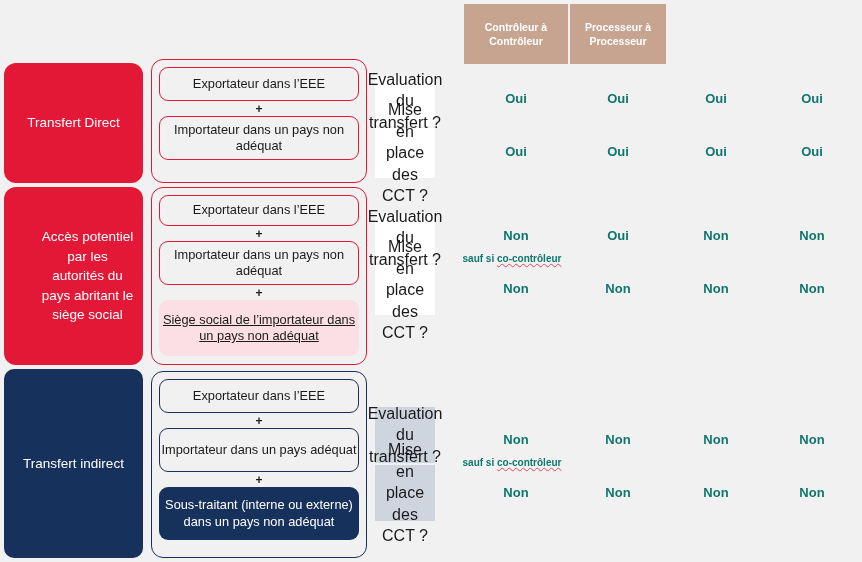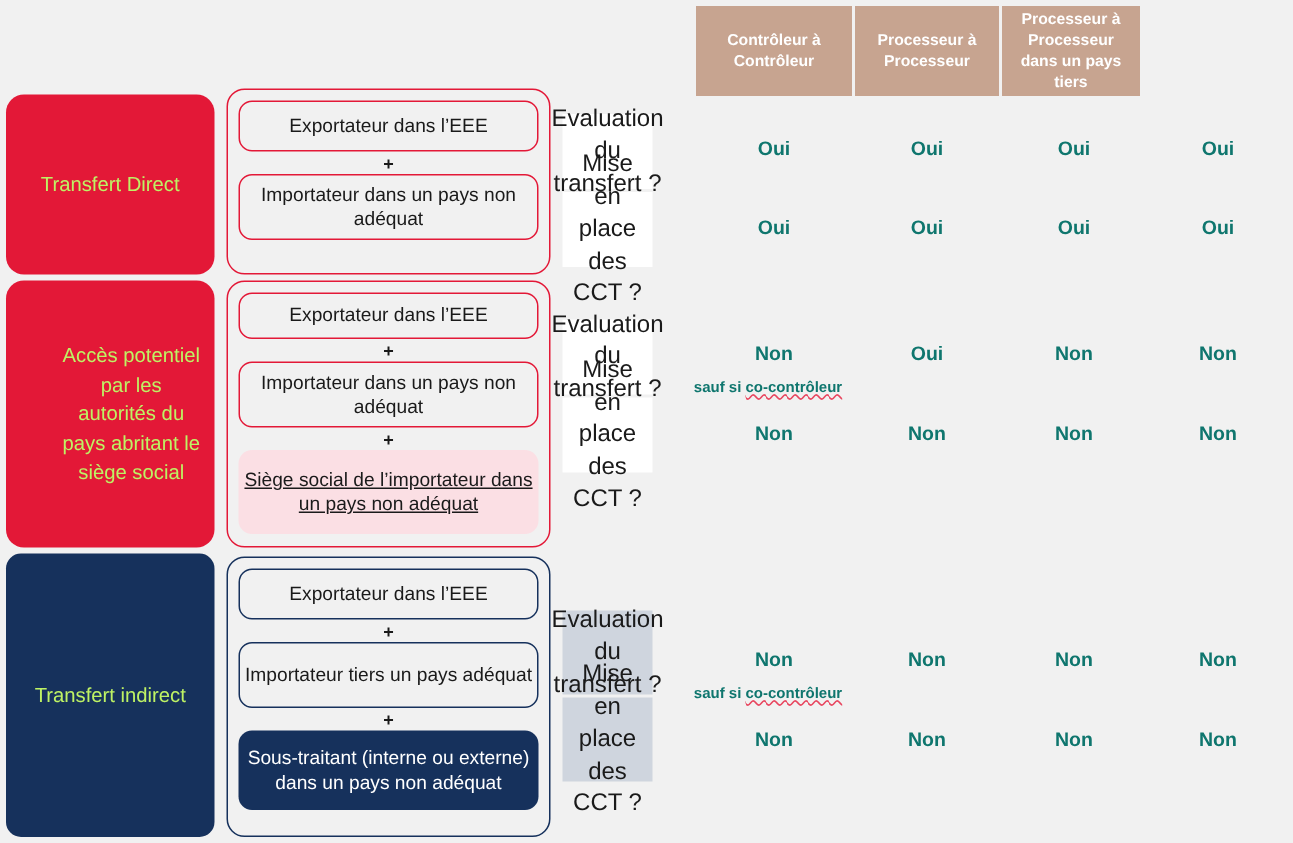--- a/index.html
+++ b/index.html
@@ -47,21 +47,21 @@
   
   .cat {
     position: absolute;
     left: 4px;
     width: 139px;
     border-radius: 12px;
     display: flex;
     align-items: center;
     justify-content: center;
     text-align: center;
-    color: #bef264;
+    color: #ffffff;
     font-size: 13.5px;
     line-height: 1.45;
     box-sizing: border-box;
     padding: 6px 8px;
   }
   .cat-red   { background: #e31837; }
   .cat-navy  { background: #16315c; }
 
   .cat-0 { top: 63px;  height: 120px; }
   .cat-1 { top: 187px; height: 178px; padding-left: 36px; }
@@ -177,21 +177,20 @@
   .r-1-1 { top: 281px; }
   .r-2-0 { top: 432px; }
   .r-2-1 { top: 485px; }
 </style>
 </head>
 <body>
 
 <div class="header-band">
   <div class="header-cell hc-0">Contrôleur à Contrôleur</div>
   <div class="header-cell hc-2">Processeur à Processeur</div>
-  <div class="header-cell hc-3">Processeur à Processeur dans un pays tiers</div>
 </div>
 
 <div class="cat cat-red cat-0">
   <span>Transfert Direct</span>
 </div>
 <div class="cat cat-red cat-1">
   <span>Accès potentiel par les autorités du pays abritant le siège social</span>
 </div>
 <div class="cat cat-navy cat-2">
   <span>Transfert indirect</span>
@@ -220,21 +219,21 @@
     <span>Siège social de l’importateur dans un pays non adéquat</span>
   </div>
 </div>
 
 <div class="grp grp-navy grp-2">
   <div class="step step-navy-outline" style="height:34px;">
     <span>Exportateur dans l’EEE</span>
   </div>
   <div class="plus">+</div>
   <div class="step step-navy-outline" style="height:44px;">
-    <span>Importateur tiers un pays adéquat</span>
+    <span>Importateur dans un pays adéquat</span>
   </div>
   <div class="plus">+</div>
   <div class="step step-navy-fill" style="height:53px;">
     <span>Sous-traitant (interne ou externe) dans un pays non adéquat</span>
   </div>
 </div>
 
 <div class="qbox q-0-0">
   <span>Evaluation du transfert ?</span>
 </div>

